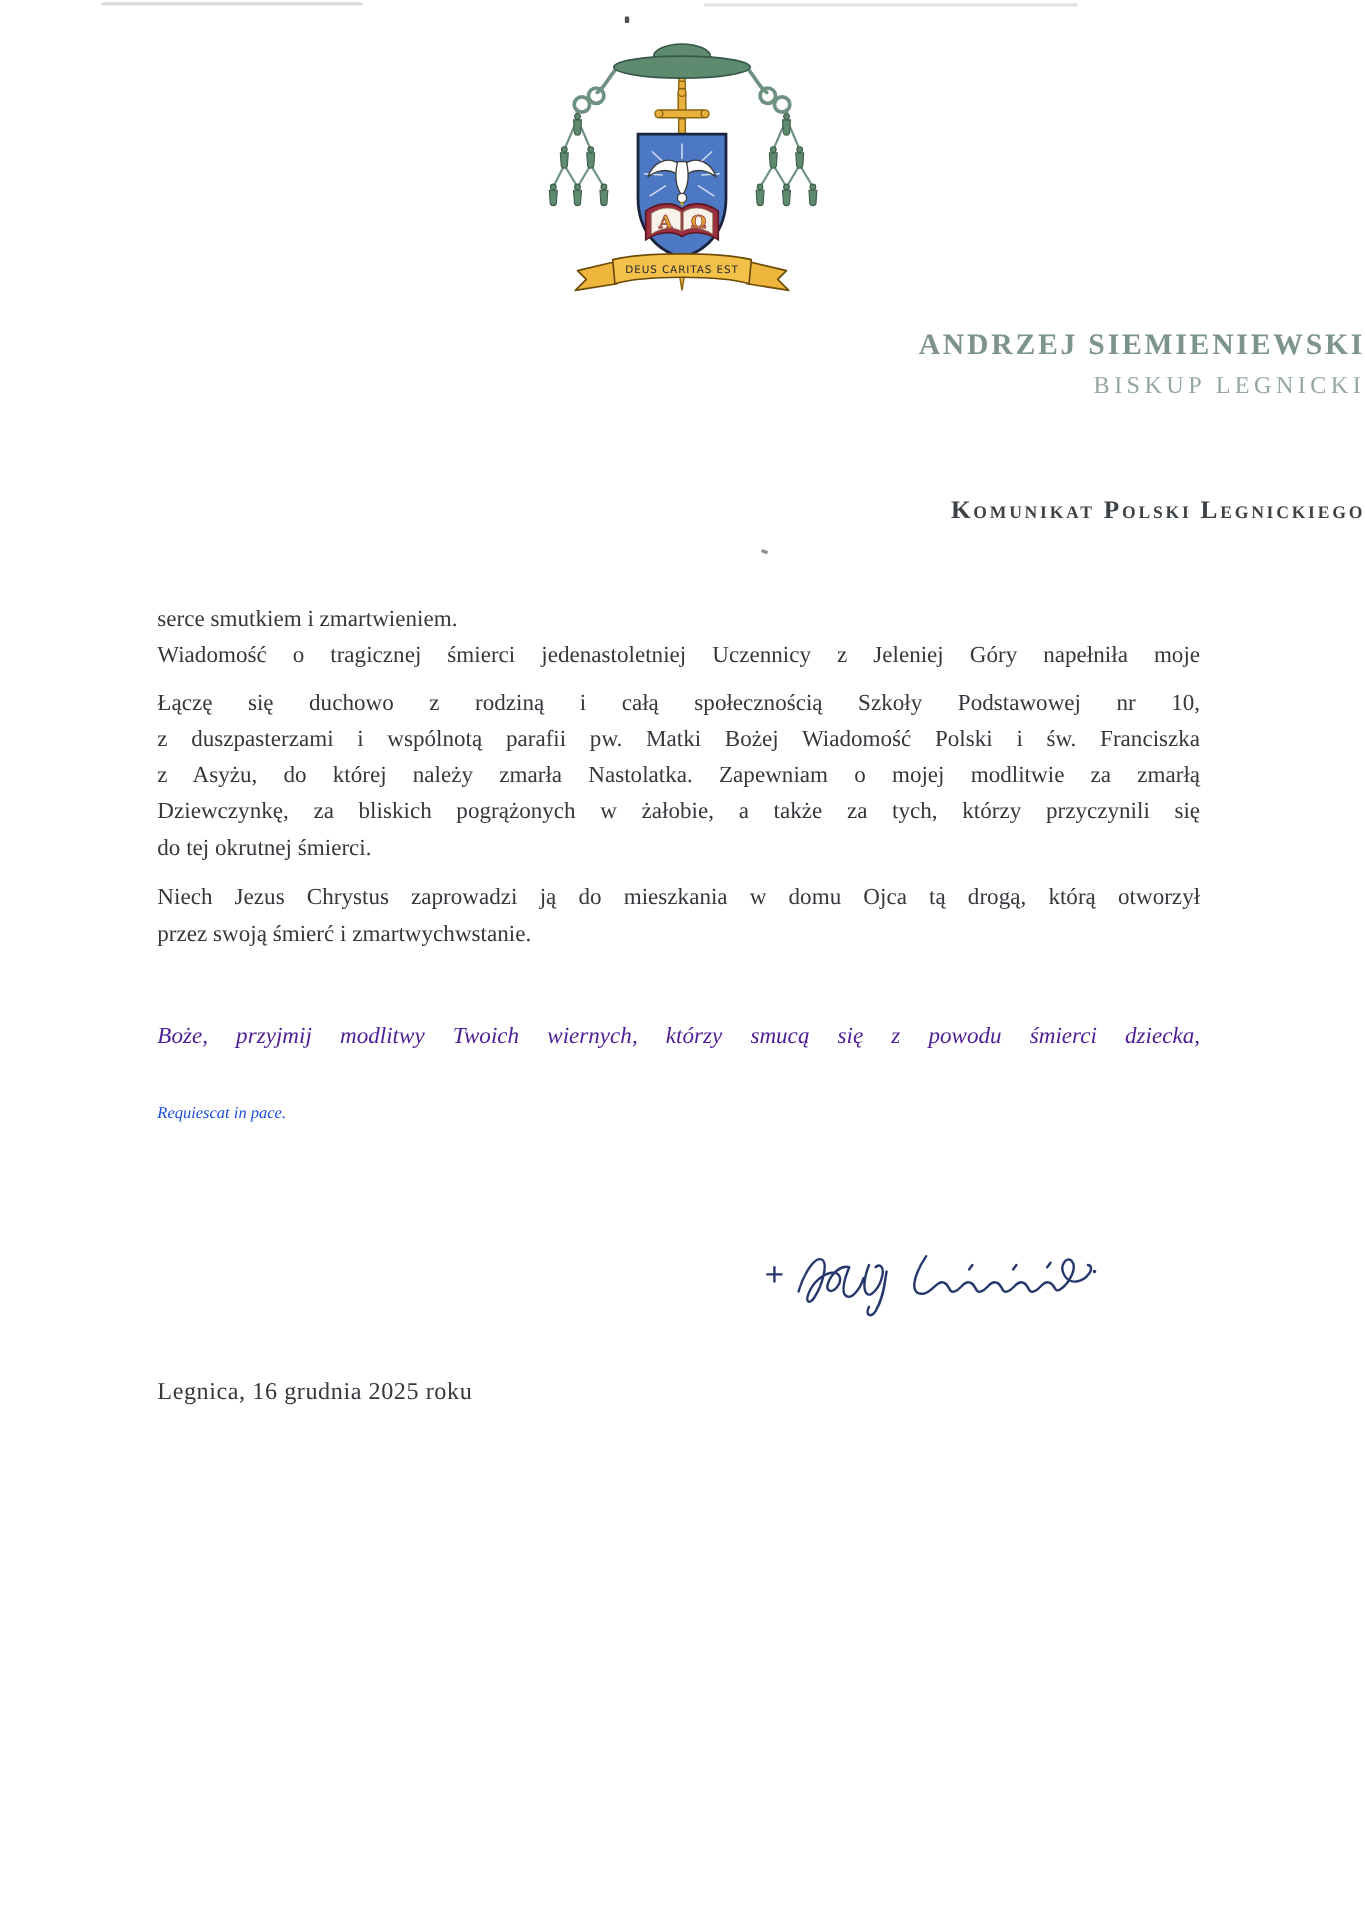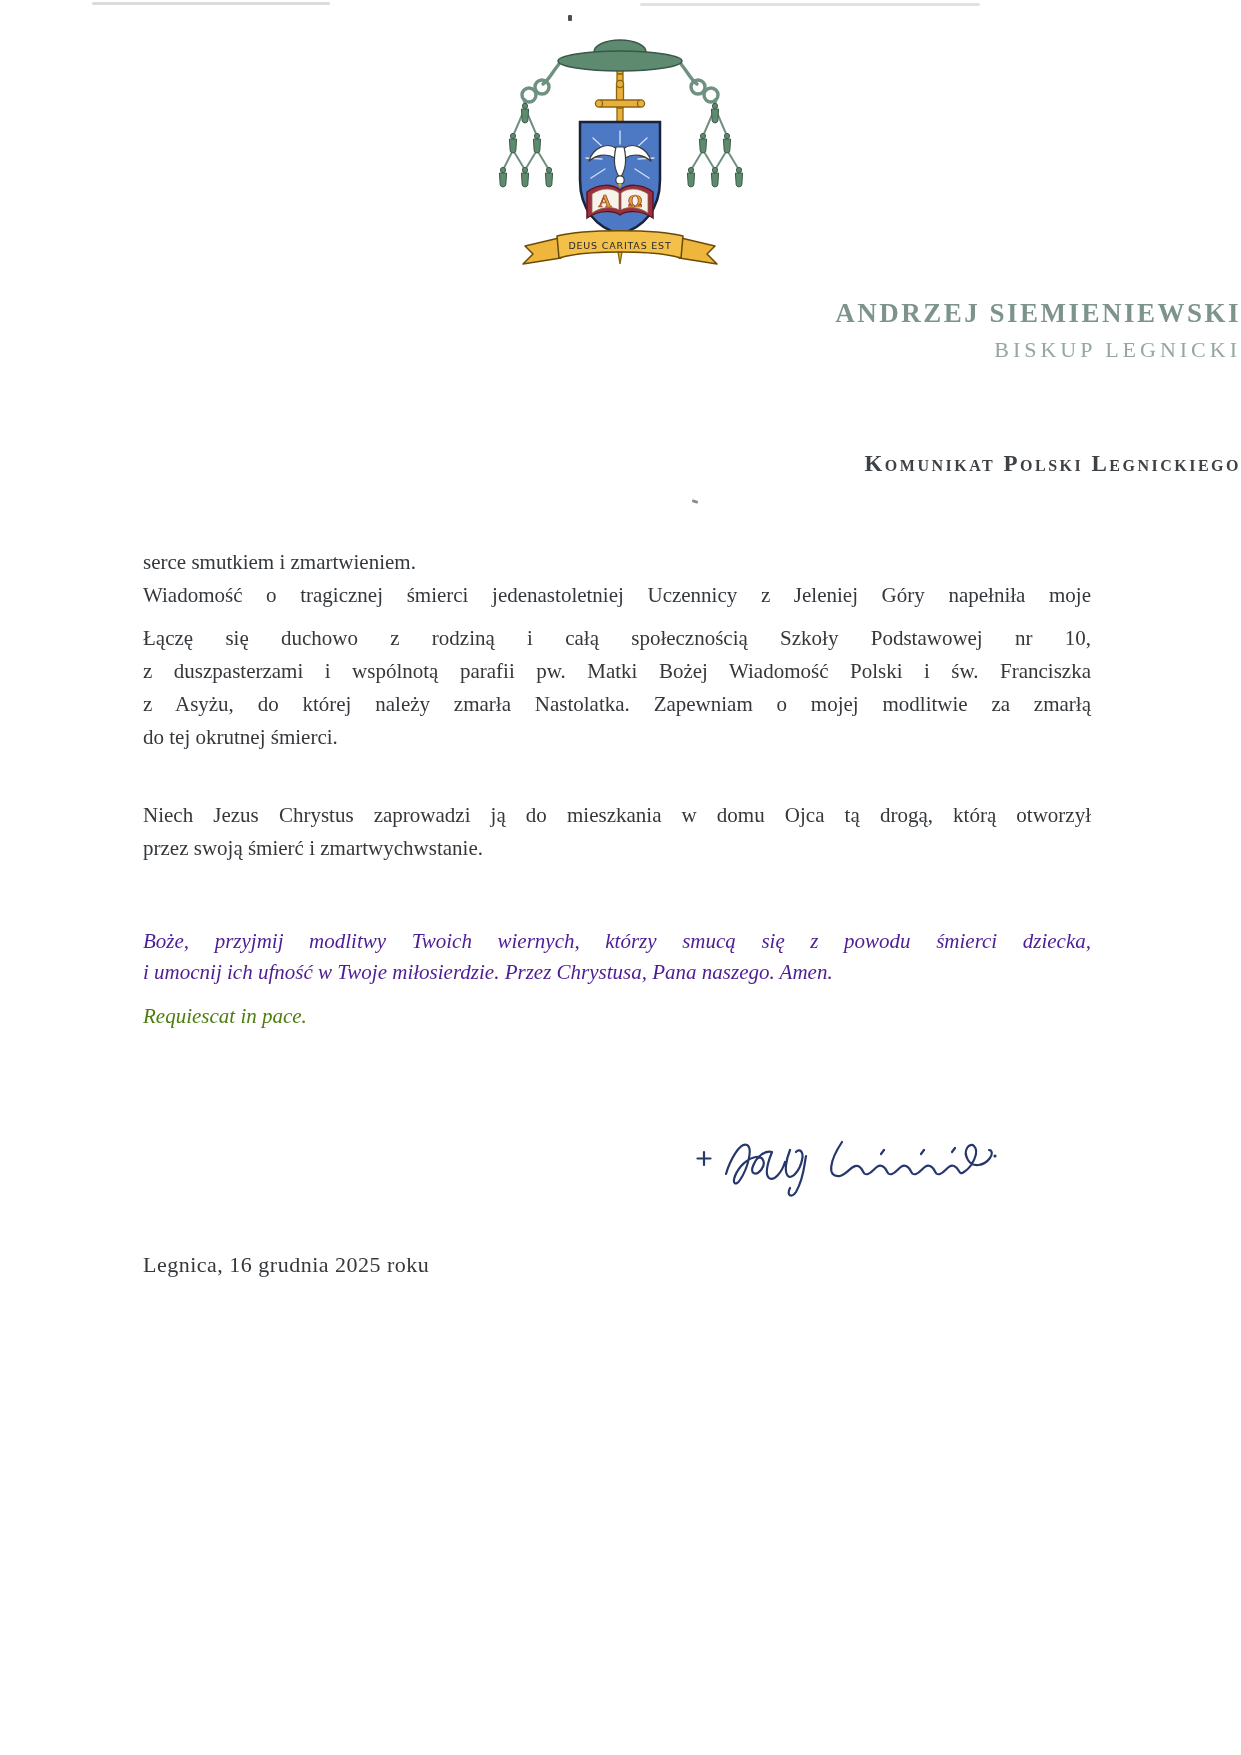--- a/index.html
+++ b/index.html
@@ -23,21 +23,21 @@
     font-variant:small-caps; color:#3d4247;
   }
   .body-block{position:absolute; left:143px; width:948px;}
   .line{
     font-size:21px; line-height:33px; color:#34383c;
     text-align:justify; text-align-last:justify; white-space:normal;
   }
   .line.last{text-align-last:left;}
   .prayer .line{font-style:italic; line-height:31px; color:#4c1d95;}
   .requiescat{
-    font-style:italic; font-size:21px; color:#4d7c0f;
+    font-style:italic; font-size:15px; color:#1d4ed8;
   }
   .dateline{
     font-size:22px; color:#34383c; letter-spacing:0.5px;
   }
   
   .artifact{position:absolute; background:#9aa0a3; opacity:.38; border-radius:2px;}
   .speck{position:absolute; background:#4d4f52; border-radius:1px;}
   svg text{user-select:none;}
 </style>
 </head>
@@ -149,31 +149,31 @@
 
   <div class="body-block" style="top:546px;">
     <div class="line last">serce smutkiem i zmartwieniem.</div>
     <div class="line">Wiadomość o tragicznej śmierci jedenastoletniej Uczennicy z Jeleniej Góry napełniła moje</div>
   </div>
 
   <div class="body-block" style="top:622px;">
     <div class="line">Łączę się duchowo z rodziną i całą społecznością Szkoły Podstawowej nr 10,</div>
     <div class="line">z duszpasterzami i wspólnotą parafii pw. Matki Bożej Wiadomość Polski i św. Franciszka</div>
     <div class="line">z Asyżu, do której należy zmarła Nastolatka. Zapewniam o mojej modlitwie za zmarłą</div>
+    <div class="line">Dziewczynkę, za bliskich pogrążonych w żałobie, a także za tych, którzy przyczynili się</div>
     <div class="line last">do tej okrutnej śmierci.</div>
   </div>
 
   <div class="body-block" style="top:799px;">
     <div class="line">Niech Jezus Chrystus zaprowadzi ją do mieszkania w domu Ojca tą drogą, którą otworzył</div>
     <div class="line last">przez swoją śmierć i zmartwychwstanie.</div>
   </div>
 
   <div class="body-block prayer" style="top:926px;">
     <div class="line">Boże, przyjmij modlitwy Twoich wiernych, którzy smucą się z powodu śmierci dziecka,</div>
-    <div class="line last">i umocnij ich ufność w Twoje miłosierdzie. Przez Chrystusa, Pana naszego. Amen.</div>
   </div>
 
   <div class="abs requiescat" style="left:143px; top:1004px;">Requiescat in pace.</div>
 
   <svg class="abs" style="left:690px; top:1112px;" width="320" height="90" viewBox="0 0 320 90">
     <g stroke="#26376b" stroke-width="2.2" fill="none" stroke-linecap="round" stroke-linejoin="round">
 
       <path d="M14,40 v13 M7.5,46.5 h13"></path>
 
       <path d="M36,62 C40,48 50,30 57,33 C63,36 58,56 50,68 C46,74 42,72 45,64

